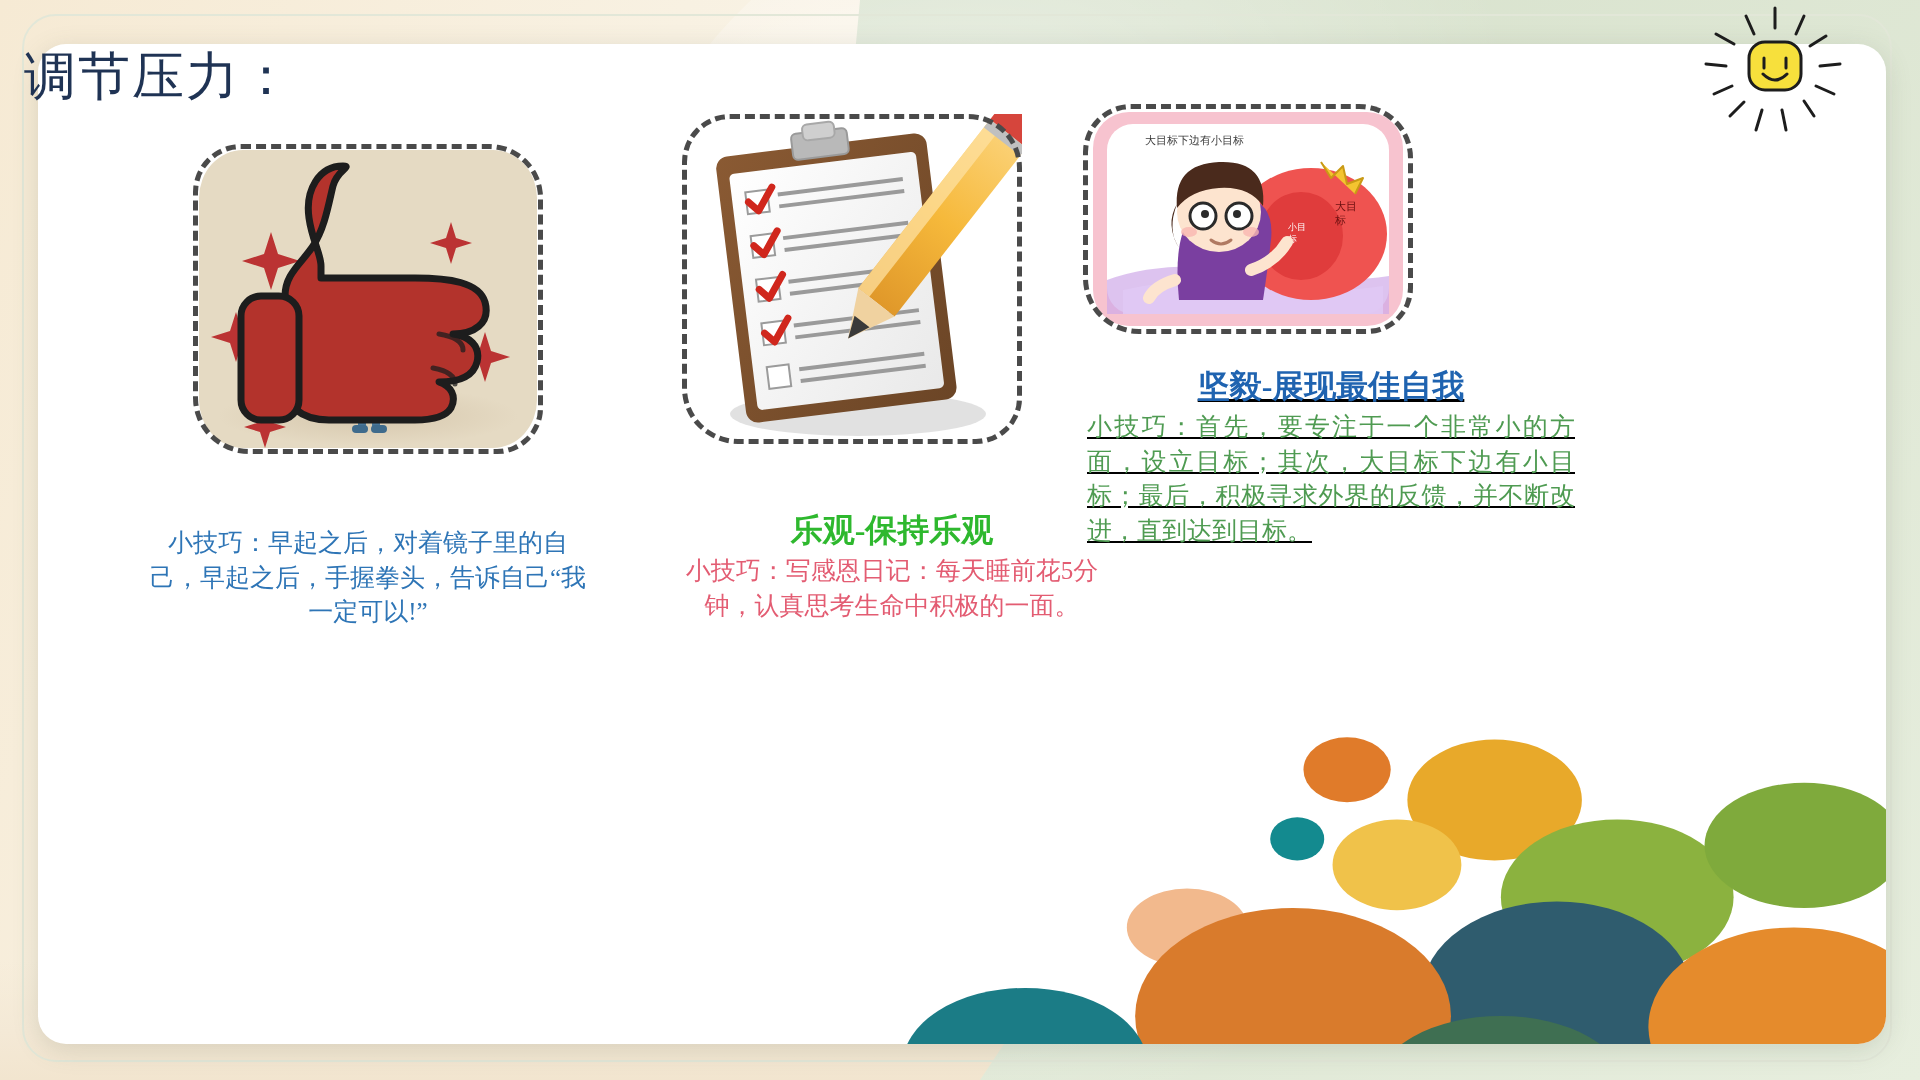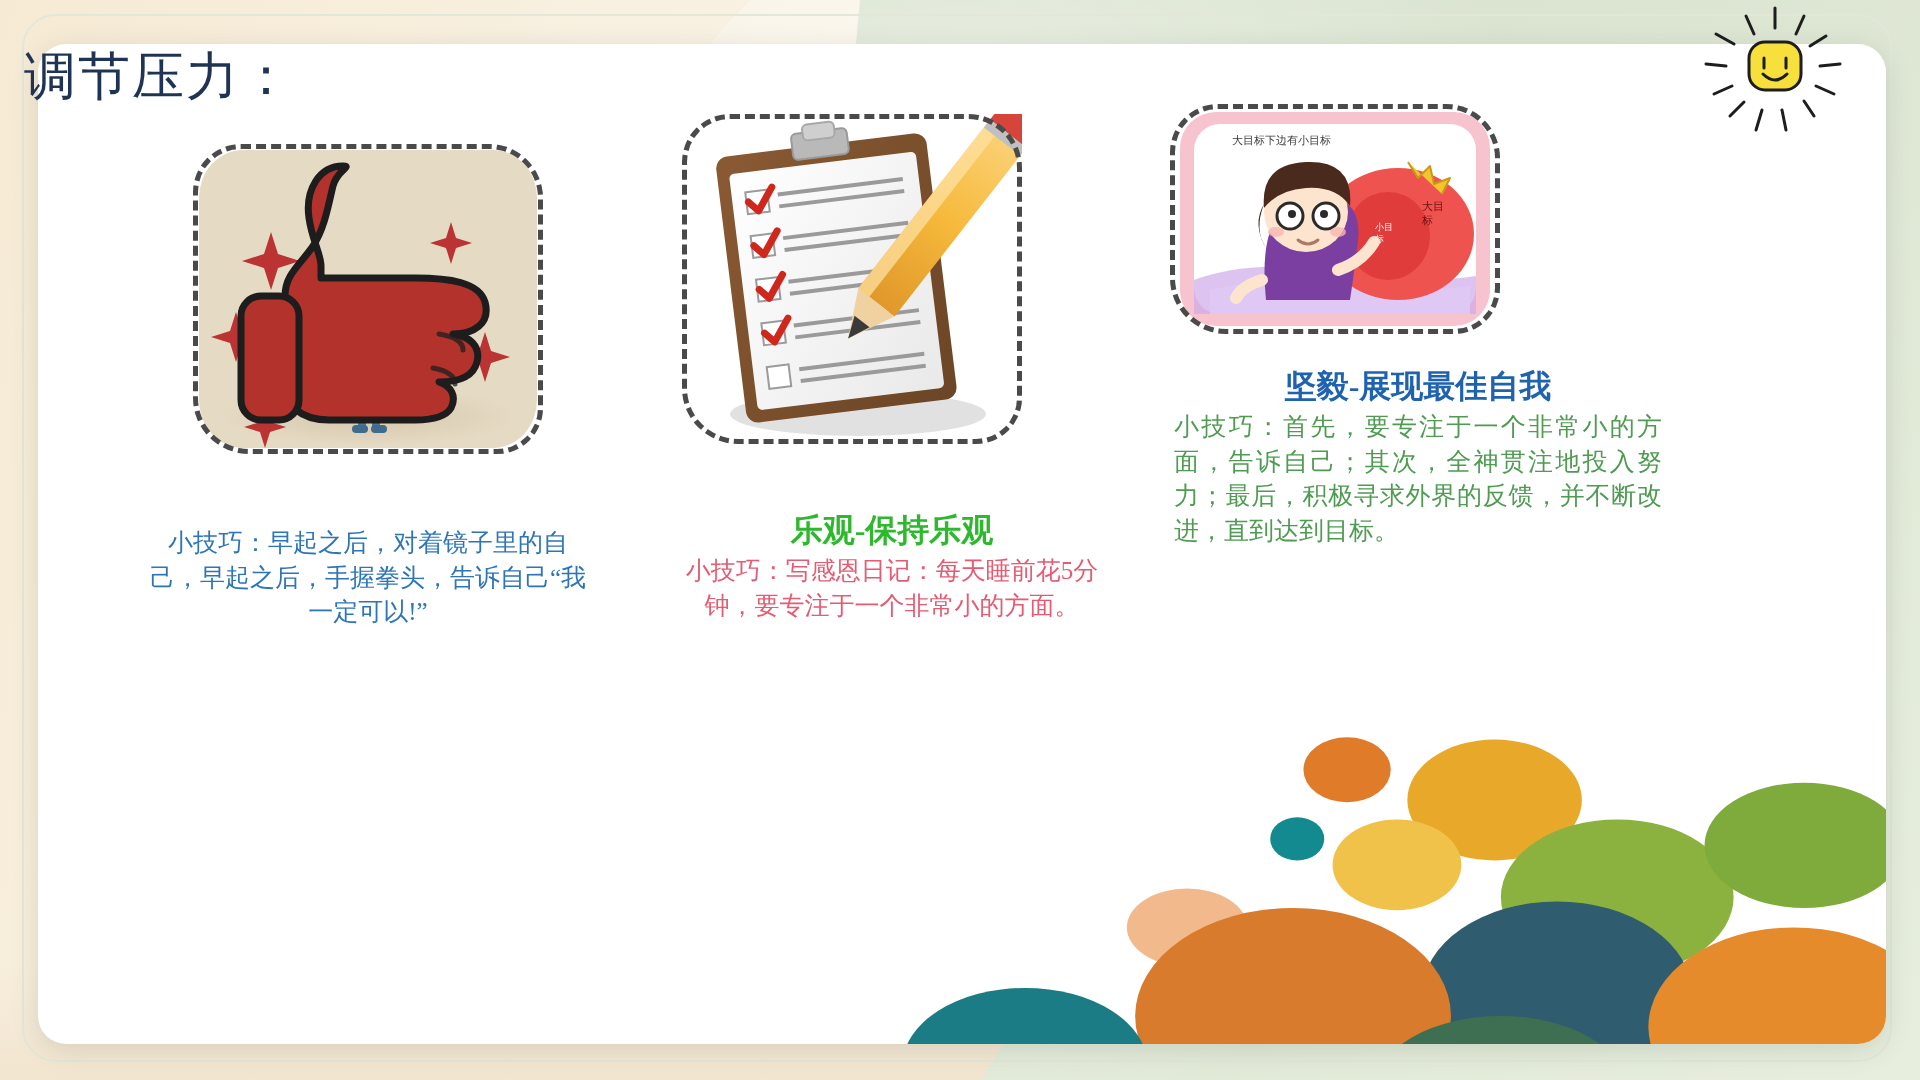--- a/index.html
+++ b/index.html
@@ -59,21 +59,21 @@
     white-space:nowrap;z-index:40;margin-top:40px;
   }
 
   
   .sun{position:absolute;right:70px;top:2px;width:150px;height:140px;z-index:45;}
 
   
   .col{position:absolute;text-align:center;}
   #col1{left:100px;top:100px;width:460px;}
   #col2{left:624px;top:70px;width:460px;}
-  #col3{left:1130px;top:60px;width:500px;}
+  #col3{left:1043px;top:60px;width:500px;text-decoration:underline;}
 
   .pic{position:relative;margin:0 auto;}
   .dashed{
     position:absolute;left:0;top:0;right:0;bottom:0;
     border:5px dashed #4a4a4a;
     border-radius:48px 54px 46px 56px;
     box-sizing:border-box;
     pointer-events:none;
   }
 
@@ -226,21 +226,21 @@
             <rect x="186" y="-20" width="46" height="10" fill="#c0c0c0"></rect>
             <path d="M186 194 L209 240 L232 194 Z" fill="#f0d2a0"></path>
             <path d="M200 218 L209 240 L219 218 Z" fill="#3a3a3a"></path>
           </g>
         </svg>
         <div class="dashed"></div>
       </div>
 
       <div style="height:66px;"></div>
       <div class="heading" style="color:#2eb82e;">乐观-保持乐观</div>
-      <div class="body-txt" style="color:#e35c72;padding:0 14px;">小技巧：写感恩日记：每天睡前花5分钟，要专注于一个非常小的方面。</div>
+      <div class="body-txt" style="color:#e35c72;padding:0 14px;">小技巧：写感恩日记：每天睡前花5分钟，认真思考生命中积极的一面。</div>
     </div>
 
     <div class="col" id="col3">
 
       <div class="pic" style="width:330px;height:230px;margin-left:2px;">
         <svg width="330" height="230" viewBox="0 0 330 230">
           <defs>
             <clipPath id="c3clip">
                 <rect x="6" y="6" width="318" height="218" rx="40" ry="44"></rect>
               </clipPath>
@@ -280,21 +280,21 @@
               <path d="M168 166 q24 -8 36 -28" fill="none" stroke="#fde4cf" stroke-width="12" stroke-linecap="round"></path>
               <path d="M92 176 q-20 6 -26 18" fill="none" stroke="#fde4cf" stroke-width="12" stroke-linecap="round"></path>
             </g>
           </g>
         </svg>
         <div class="dashed"></div>
       </div>
 
       <div style="height:32px;"></div>
       <div class="heading" style="color:#1f63b0;">坚毅-展现最佳自我</div>
-      <div class="body-txt" style="color:#4f9b52;padding:0 6px;text-align:justify;">小技巧：首先，要专注于一个非常小的方面，告诉自己；其次，全神贯注地投入努力；最后，积极寻求外界的反馈，并不断改进，直到达到目标。</div>
+      <div class="body-txt" style="color:#4f9b52;padding:0 6px;text-align:justify;">小技巧：首先，要专注于一个非常小的方面，设立目标；其次，大目标下边有小目标；最后，积极寻求外界的反馈，并不断改进，直到达到目标。</div>
     </div>
 
     <svg class="blobs" viewBox="0 0 1848 1000" preserveAspectRatio="none">
       <ellipse cx="1260" cy="672" rx="42" ry="30" fill="#e07b2a"></ellipse>
       <ellipse cx="1402" cy="700" rx="84" ry="56" fill="#e8a92a"></ellipse>
       <ellipse cx="1212" cy="736" rx="26" ry="20" fill="#138a8f"></ellipse>
       <ellipse cx="1308" cy="760" rx="62" ry="42" fill="#f0c24a"></ellipse>
       <ellipse cx="1106" cy="818" rx="58" ry="36" fill="#f2b98d"></ellipse>
       <ellipse cx="1520" cy="790" rx="112" ry="72" fill="#8bb23f"></ellipse>
       <ellipse cx="1700" cy="742" rx="96" ry="58" fill="#7faa3c"></ellipse>

